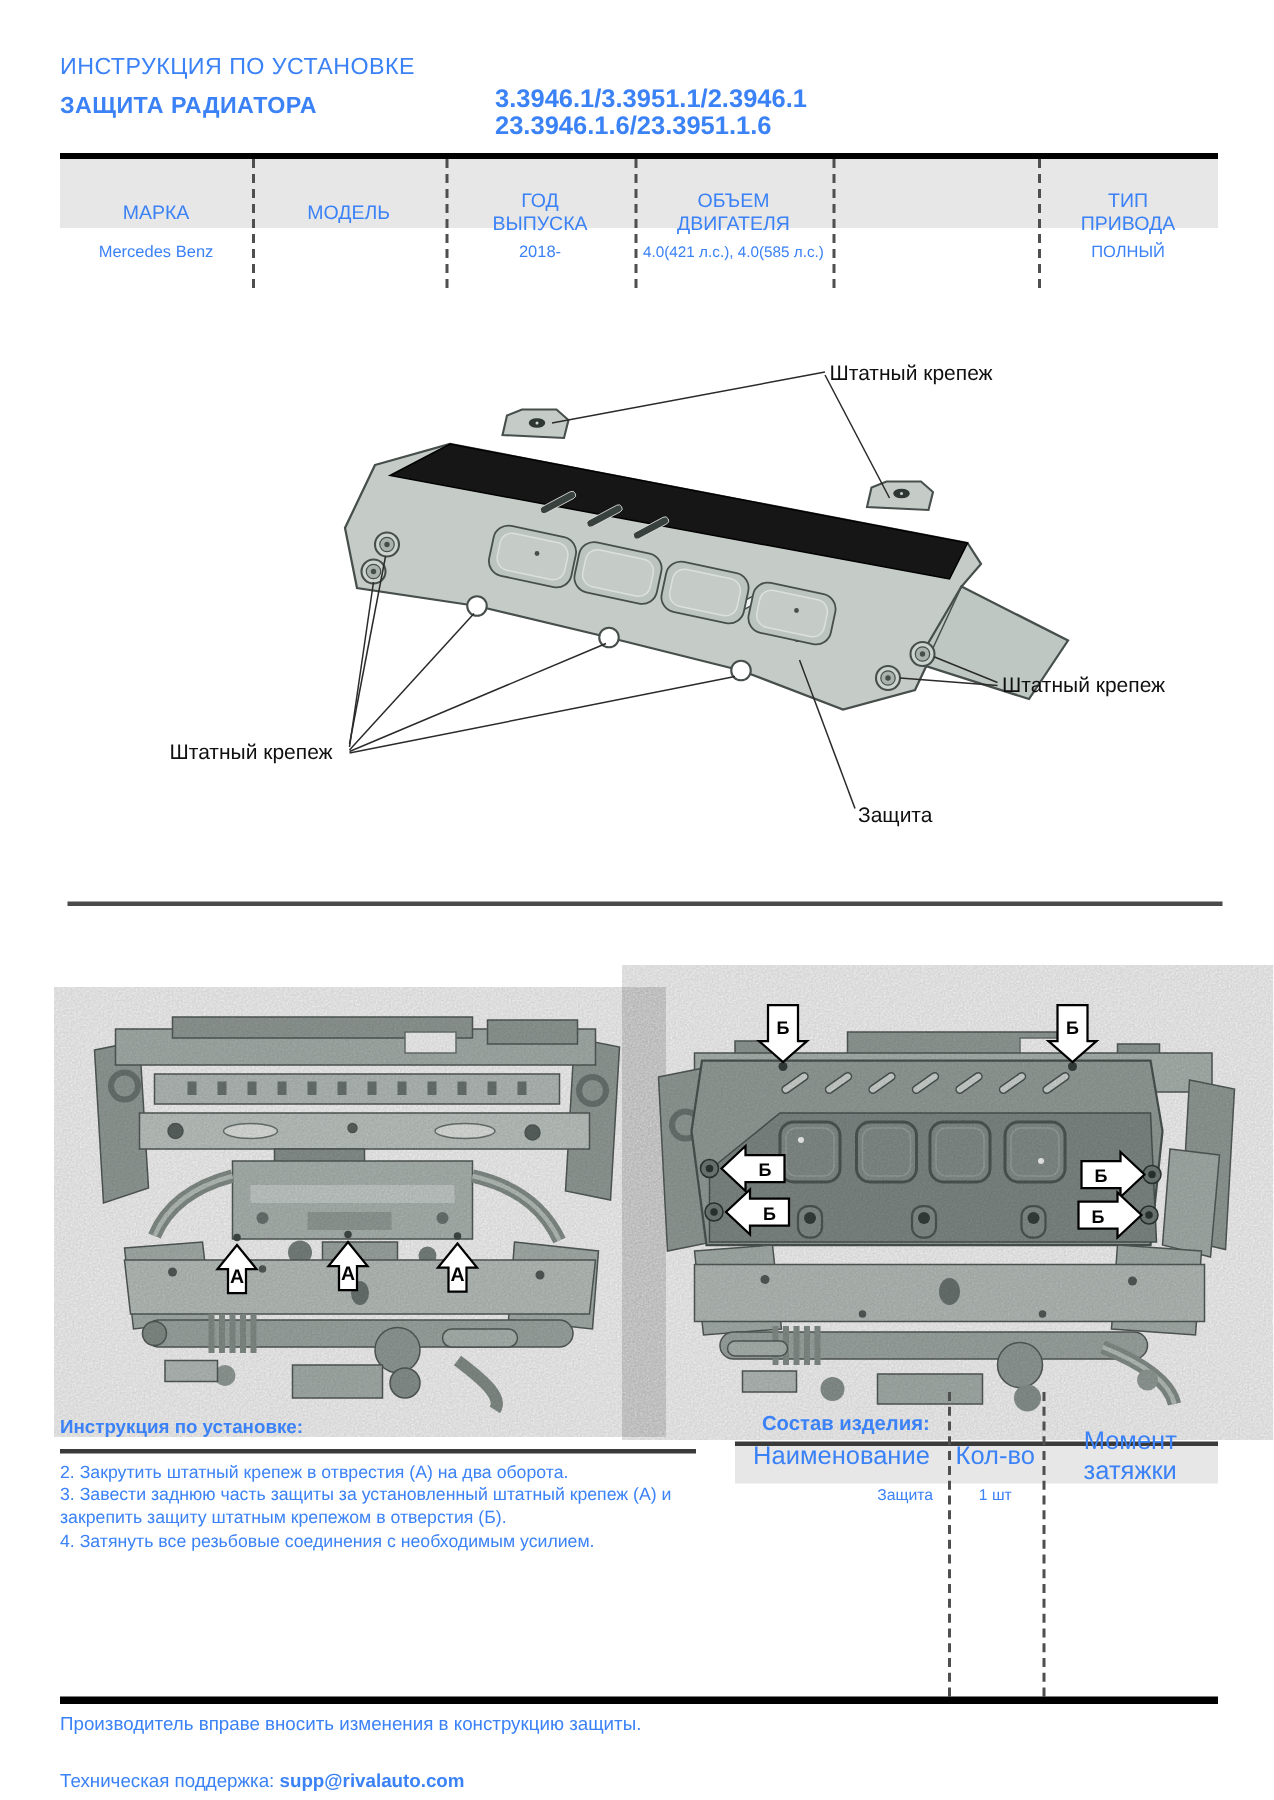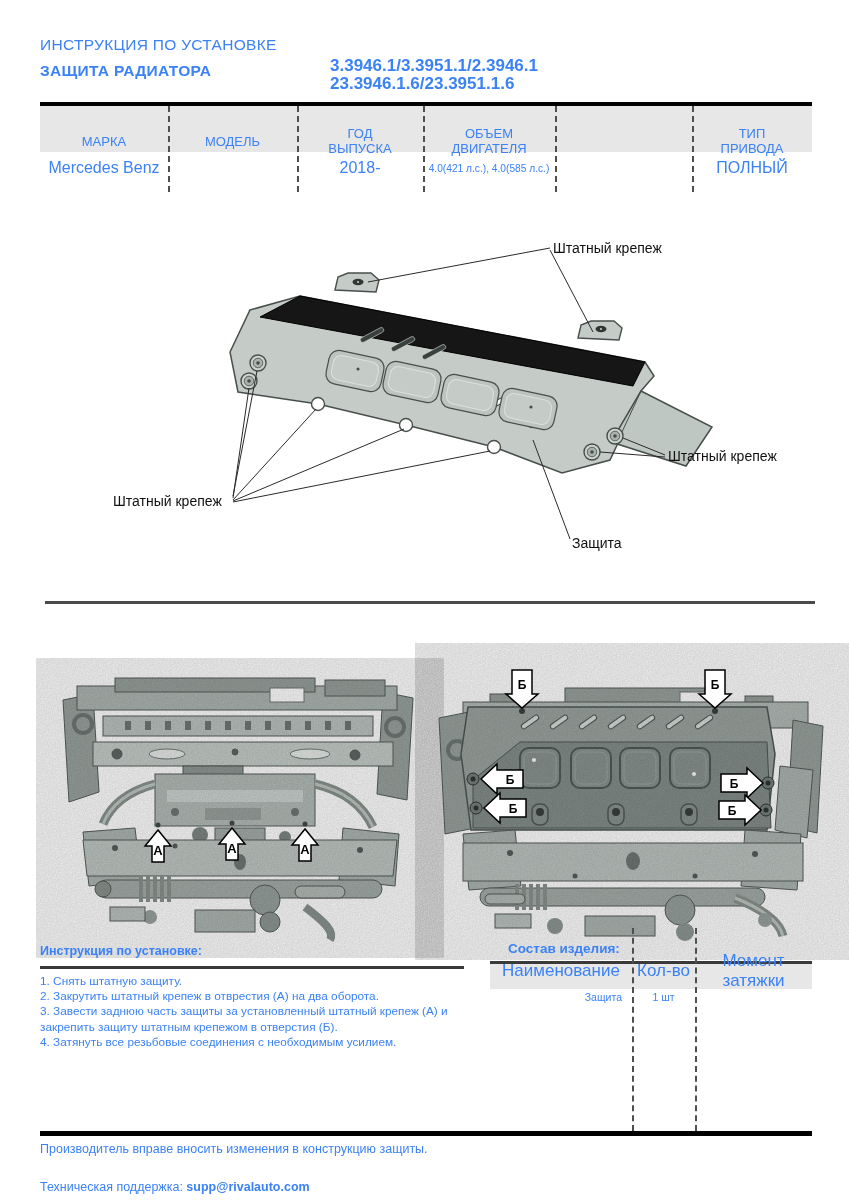--- a/index.html
+++ b/index.html
@@ -10,21 +10,21 @@
   .title1{left:40px;top:36px;font-size:15.5px;letter-spacing:.3px;}
   .title2{left:40px;top:62px;font-size:15.5px;font-weight:bold;letter-spacing:.3px;}
   .pnums{left:330px;top:57px;font-size:17px;font-weight:bold;line-height:18px;}
   
   .spec-topbar{left:40px;top:102px;width:772px;height:4px;background:#000;}
   .spec-header-bg{left:40px;top:106px;width:772px;height:46px;background:#e7e7e7;}
   .vdash{border-left:2px dashed #4f4f4f;width:0;}
   .spec-dash{top:106px;height:86px;}
   .cell{display:flex;flex-direction:column;align-items:center;justify-content:center;text-align:center;}
   .spec-hcell{top:106px;height:46px;font-size:13px;line-height:15px;margin-top:12px;}
-  .spec-rcell{top:152px;height:32px;font-size:16px;}
+  .spec-rcell{top:152px;height:32px;font-size:11px;}
   .hl:empty{display:none;}
   
   .divider{left:45px;top:601px;width:770px;height:2.5px;background:#4a4a4a;}
   
   svg{position:absolute;overflow:visible;}
   .callout{font-size:14px;fill:#101010;}
   
   .instr-head{left:40px;top:944px;font-size:12.5px;font-weight:bold;}
   .instr-line{left:40px;top:966px;width:424px;height:2.5px;background:#3a3a3a;}
   .steps{left:40px;top:974px;width:440px;font-size:11.8px;line-height:15.2px;}
@@ -396,21 +396,20 @@
       <text x="75" y="126" font-size="12" font-weight="bold" text-anchor="middle" fill="#000">Б</text>
       <text x="78" y="155" font-size="12" font-weight="bold" text-anchor="middle" fill="#000">Б</text>
       <text x="299" y="130" font-size="12" font-weight="bold" text-anchor="middle" fill="#000">Б</text>
       <text x="297" y="157" font-size="12" font-weight="bold" text-anchor="middle" fill="#000">Б</text>
     </g>
   </svg>
 
   <div class="abs instr-head">Инструкция по установке:</div>
   <div class="abs instr-line"></div>
   <div class="abs steps">
-    <div>1. Снять штатную защиту.</div>
     <div>2. Закрутить штатный крепеж в отврестия (А) на два оборота.</div>
     <div>3. Завести заднюю часть защиты за установленный штатный крепеж (А) и закрепить защиту штатным крепежом в отверстия (Б).</div>
     <div>4. Затянуть все резьбовые соединения с необходимым усилием.</div>
   </div>
 
   <div class="abs parts-head">Состав изделия:</div>
   <div class="abs parts-line"></div>
   <div class="abs parts-header-bg"></div>
   <div class="abs cell parts-hcell" style="left:490px;width:142px;">Наименование</div>
   <div class="abs cell parts-hcell" style="left:632px;width:63px;">Кол-во</div>

